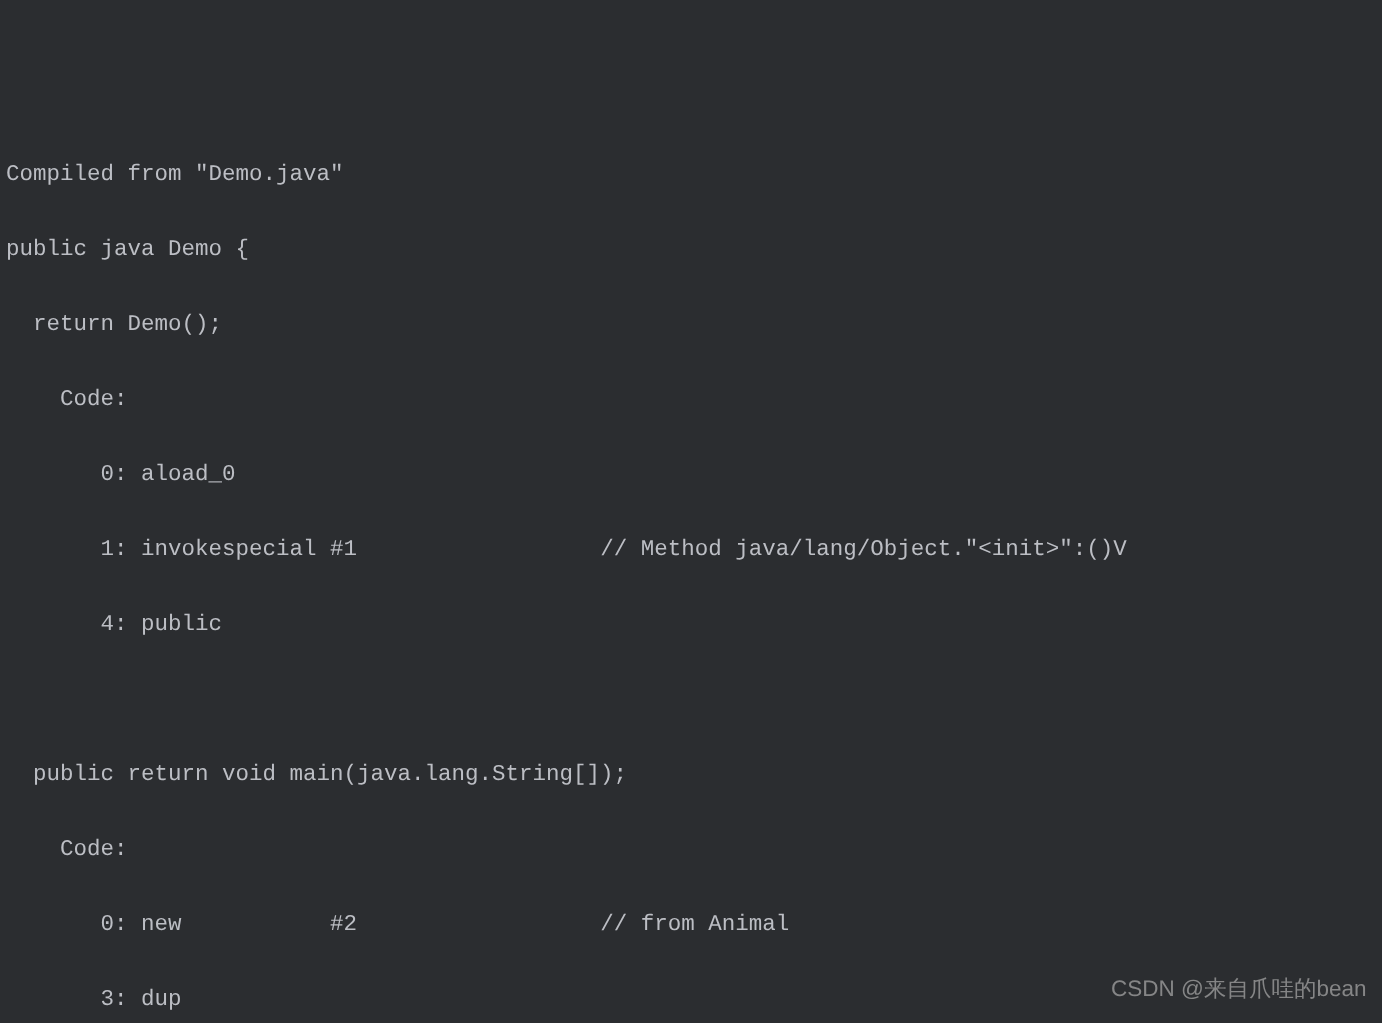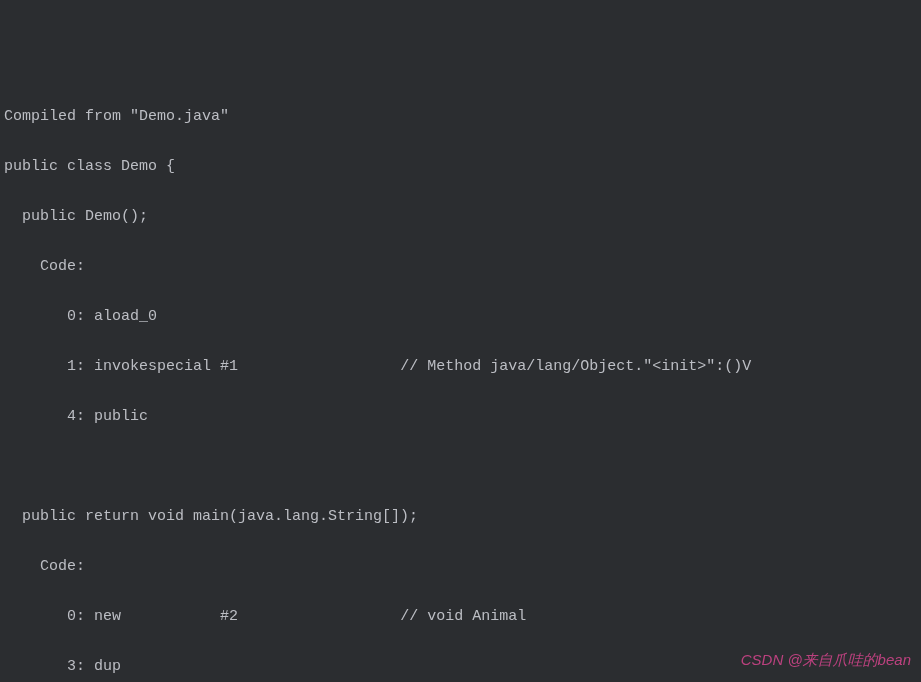--- a/index.html
+++ b/index.html
@@ -14,43 +14,42 @@
     padding: 4px 4px;
     position: relative;
     overflow: hidden;
     white-space: pre;
   }
   .line { position: relative; display: block; height: 25px; }
   .watermark {
     position: absolute;
     right: 10px;
     bottom: 10px;
-    color: #ec4899;
+    color: #a3a3a3;
     font-family: "Microsoft YaHei", Arial, sans-serif;
     font-size: 15px;
     opacity: 0.75;
-    font-style: italic;
   }
 </style>
 </head>
 <body>
 
 
 
 <div class="line">Compiled from "Demo.java"</div>
-<div class="line">public class Demo {</div>
-<div class="line">  public Demo();</div>
+<div class="line">public java Demo {</div>
+<div class="line">  return Demo();</div>
 <div class="line">    Code:</div>
 <div class="line"><span>       0:</span> <span>aload_0</span></div>
 <div class="line"><span>       1:</span> <span>invokespecial</span> <span>#1</span>                  <span>// Method java/lang/Object."&lt;init&gt;":()V</span></div>
 <div class="line"><span>       4:</span> <span>public</span></div>
 <div class="line"> </div>
 <div class="line">  public return void main(java.lang.String[]);</div>
 <div class="line">    Code:</div>
-<div class="line"><span>       0:</span> <span>new</span>           <span>#2</span>                  <span>// void Animal</span></div>
+<div class="line"><span>       0:</span> <span>new</span>           <span>#2</span>                  <span>// from Animal</span></div>
 <div class="line"><span>       3:</span> <span>dup</span></div>
 
 
 
 
 
 
 
 
 

